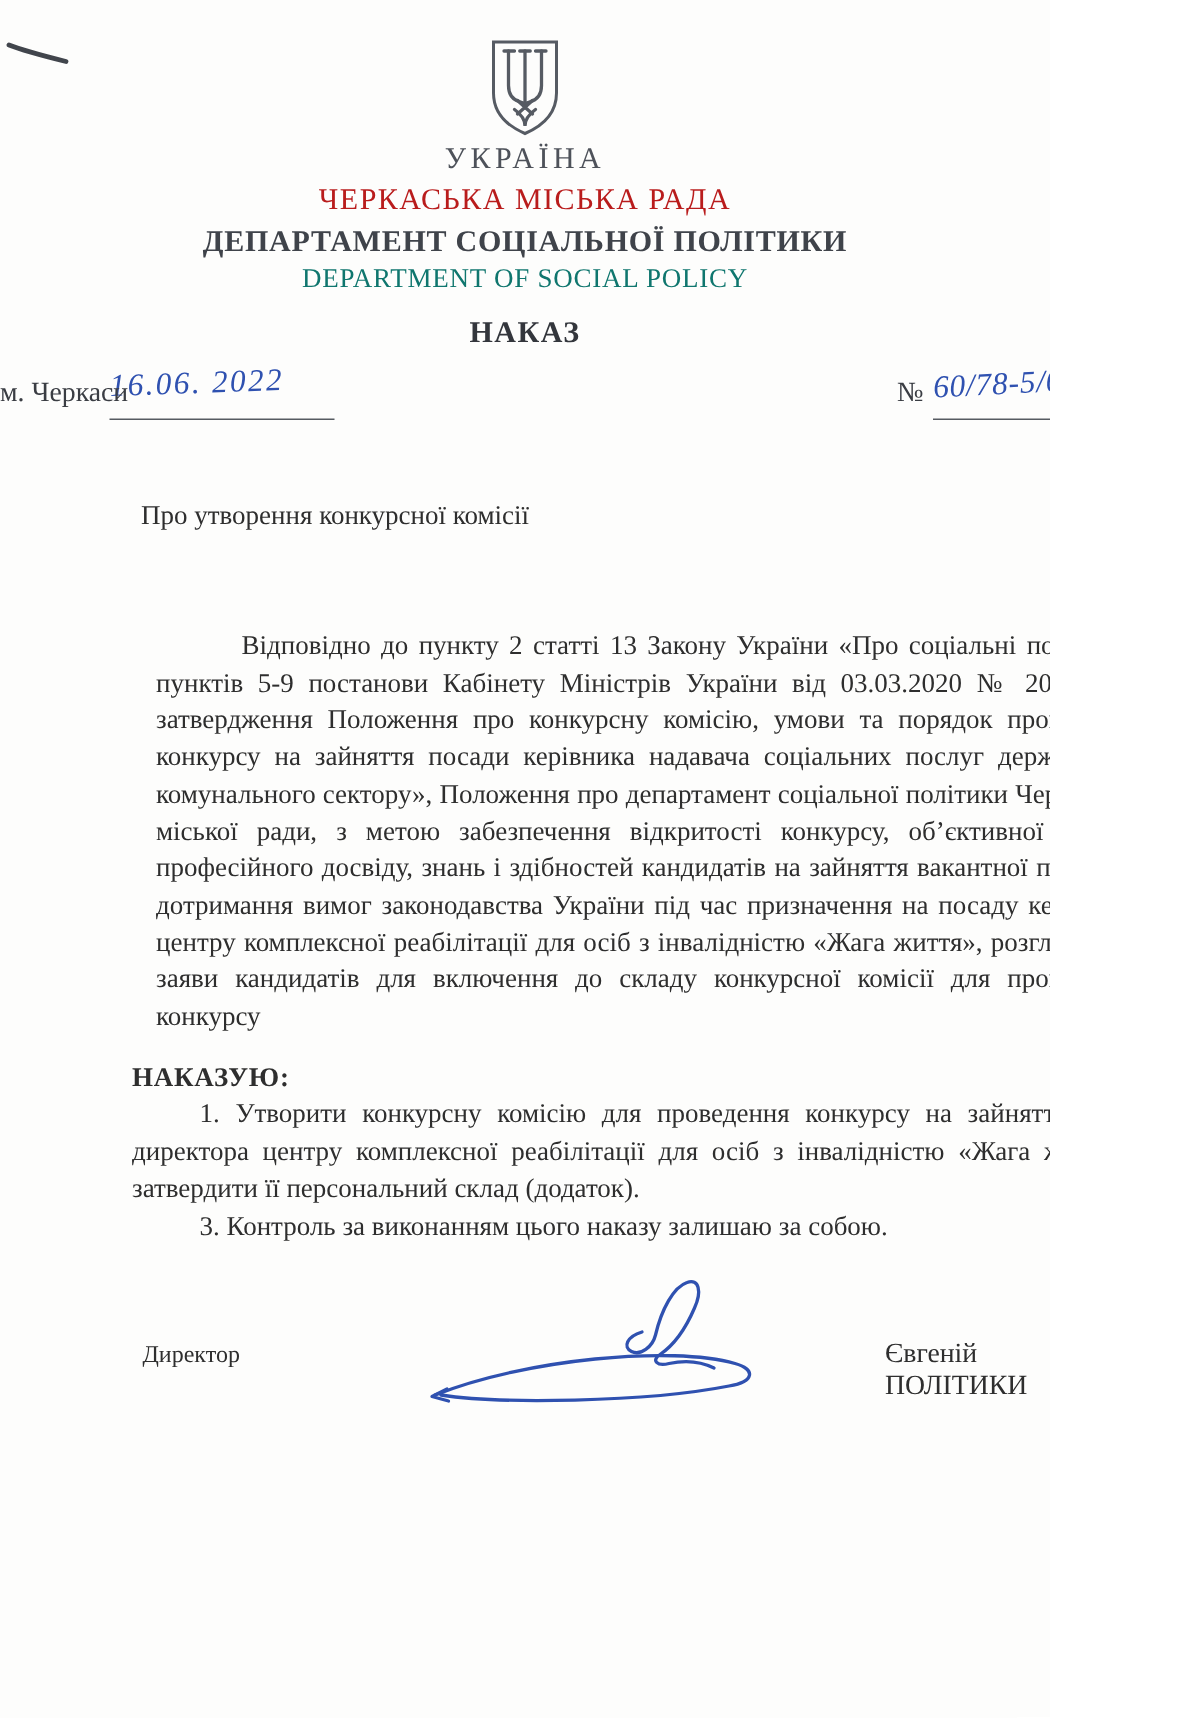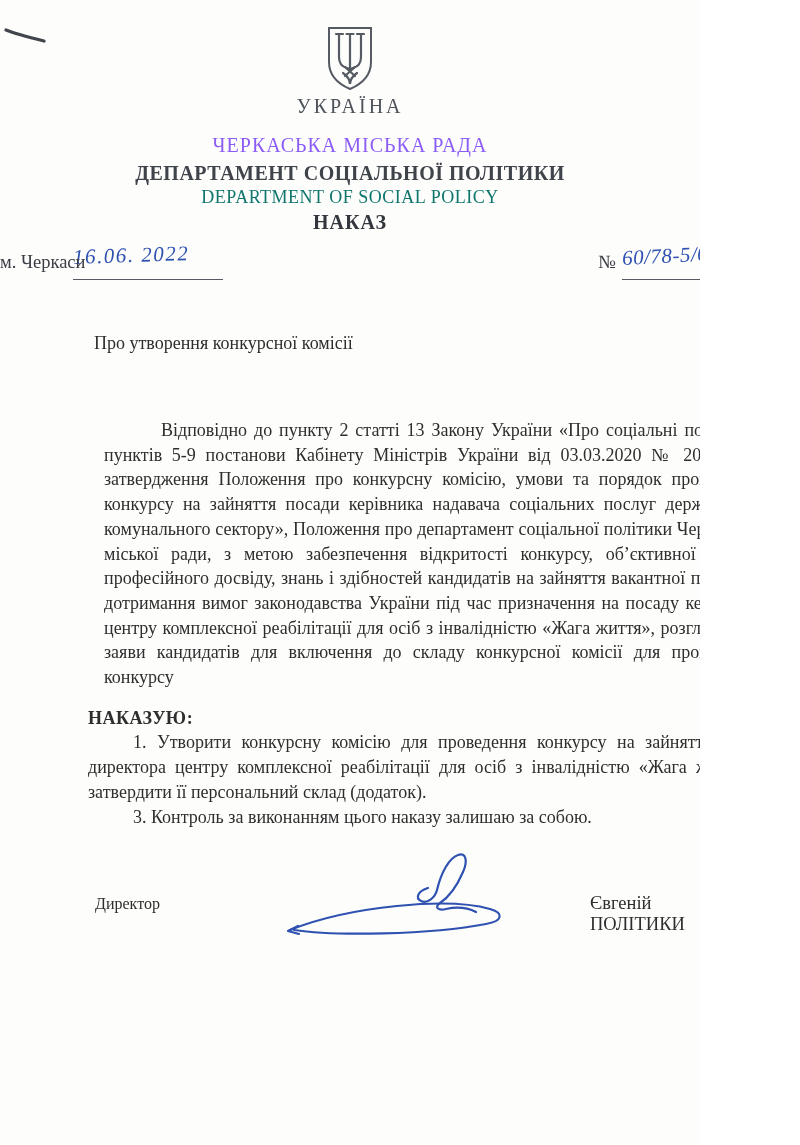--- a/index.html
+++ b/index.html
@@ -6,21 +6,21 @@
   .page {
     position:relative; width:700px; height:1145px;
     background:#fdfdfc; overflow:hidden;
     font-family:"Liberation Serif", serif; color:#2e2e2e;
   }
   .pen-mark { position:absolute; left:4px; top:25px; }
 
   .doc-header { position:absolute; top:0; left:0; right:0; text-align:center; }
   .emblem { display:block; margin:26px auto 0 auto; }
   .country  { margin-top:3px;  font-size:20px; letter-spacing:3px;   color:#4e525a; }
-  .council  { margin-top:16px;  font-size:20px; letter-spacing:1px;   color:#8b5cf6; }
+  .council  { margin-top:4px;  font-size:20px; letter-spacing:1px;   color:#b91c1c; }
   .dept-uk  { margin-top:5px;  font-size:20px; font-weight:bold; letter-spacing:0.5px; color:#3f434a; }
   .dept-en  { margin-top:2px;  font-size:18px; letter-spacing:0.5px; color:#0f766e; }
 
   .doc-type { position:absolute; top:211px; left:0; right:0; text-align:center;
               font-weight:bold; font-size:20px; letter-spacing:1px; color:#33363c; }
 
   .date-area { position:absolute; left:73px; top:243px; width:160px; height:42px; }
   .hw { font-style:italic; white-space:nowrap; }
   .hw.date { display:inline-block; font-size:21px; letter-spacing:1.5px; transform:rotate(-2deg); }
   .date-underline { position:absolute; left:0; top:36px; width:150px; border-bottom:1.6px solid #565b61; }

